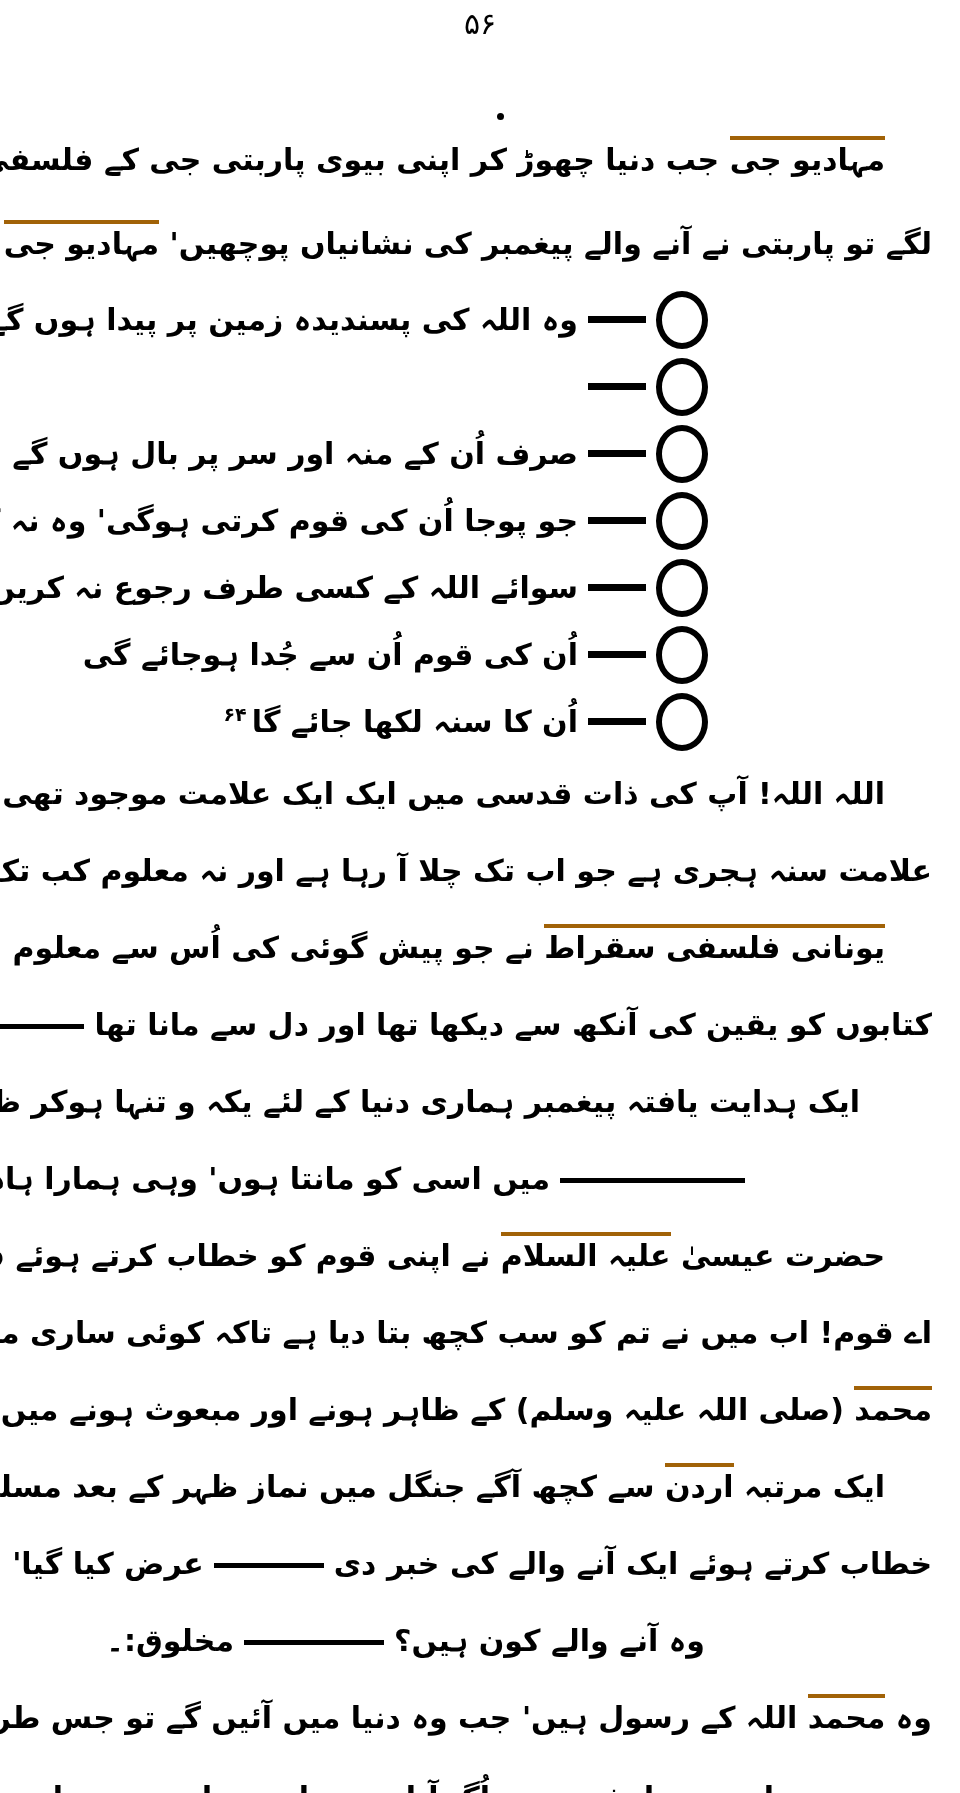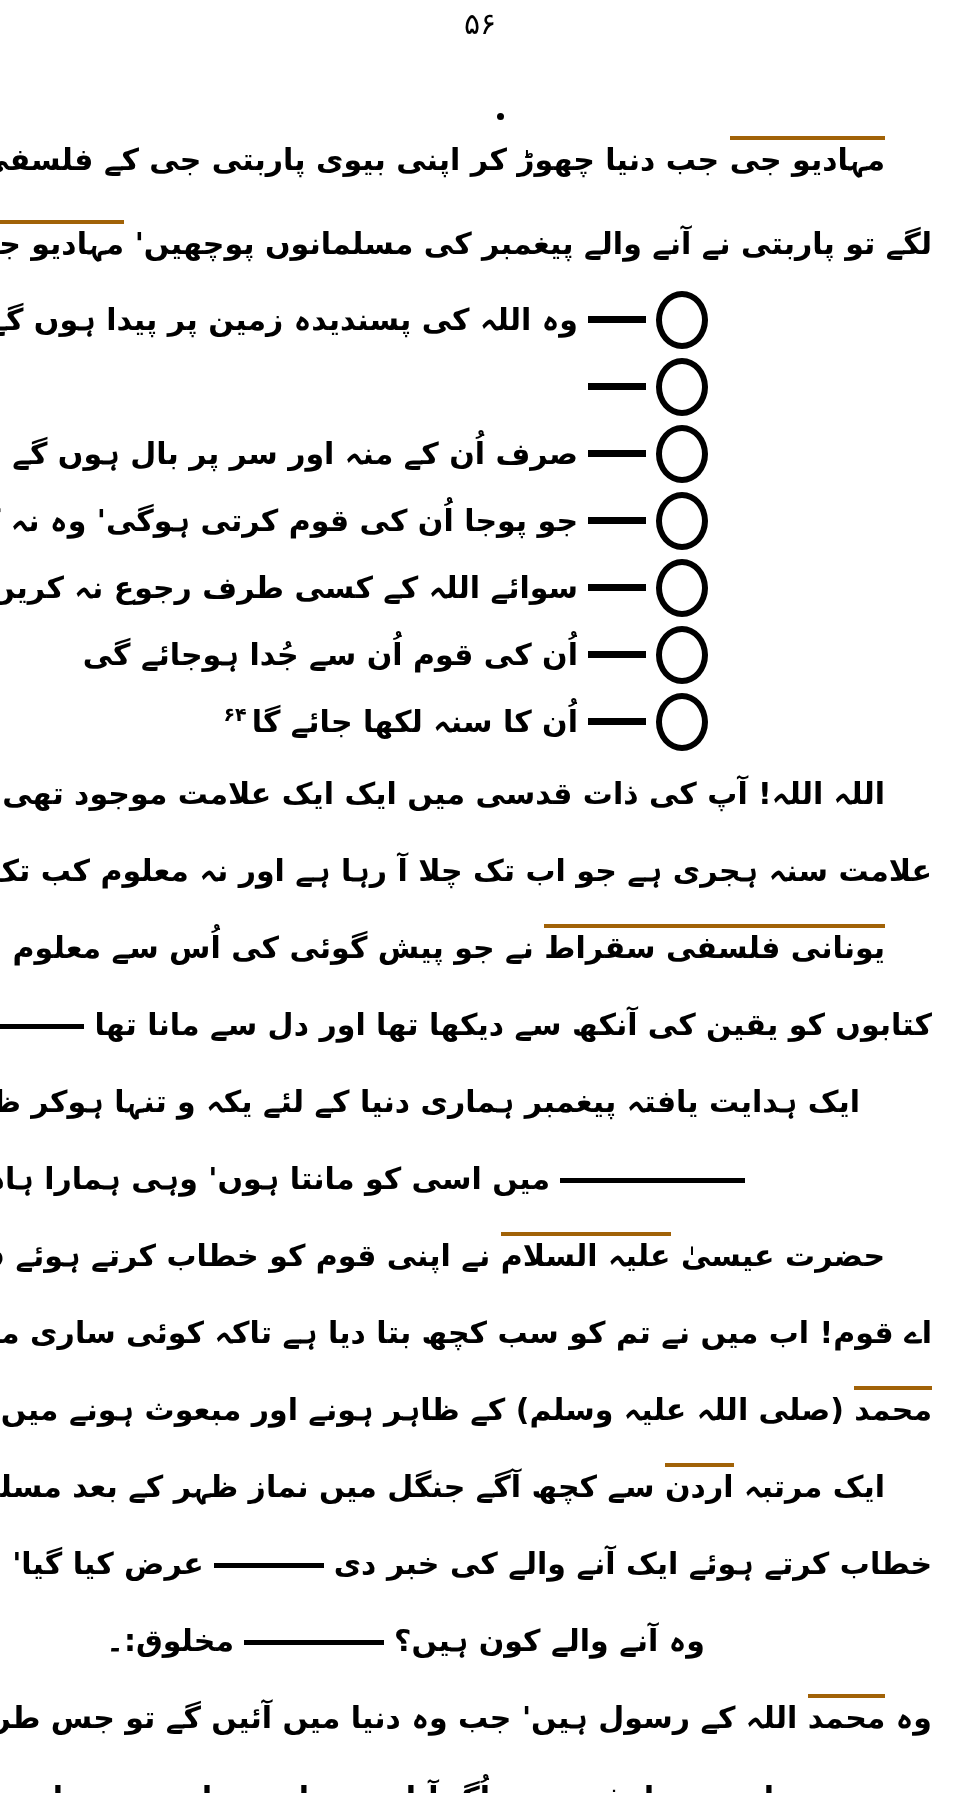--- a/index.html
+++ b/index.html
@@ -41,21 +41,21 @@
 
   <div class="pageno">۵۶</div>
   <div class="dot"></div>
 
   <div class="content">
 
     <div class="line p1 ind-sm">
       <span class="ov">مہادیو جی</span><span> جب دنیا چھوڑ کر اپنی بیوی پاربتی جی کے فلسفی </span><span class="ov">کیلاش</span>
     </div>
     <div class="line p1">
-      <span>لگے تو پاربتی نے آنے والے پیغمبر کی مسلمانوں پوچھیں' </span><span class="ov">مہادیو جی</span><span> نے جواب دیا:۔</span>
+      <span>لگے تو پاربتی نے آنے والے پیغمبر کی نشانیاں پوچھیں' </span><span class="ov">مہادیو جی</span><span> نے جواب دیا:۔</span>
     </div>
 
     <div class="bullet">
       <span class="ring"></span>
         <span class="bdash"></span>
       <span class="btext">وہ اللہ کی پسندیدہ زمین پر پیدا ہوں گے</span>
     </div>
     <div class="bullet">
       <span class="ring"></span>
         <span class="bdash"></span>

